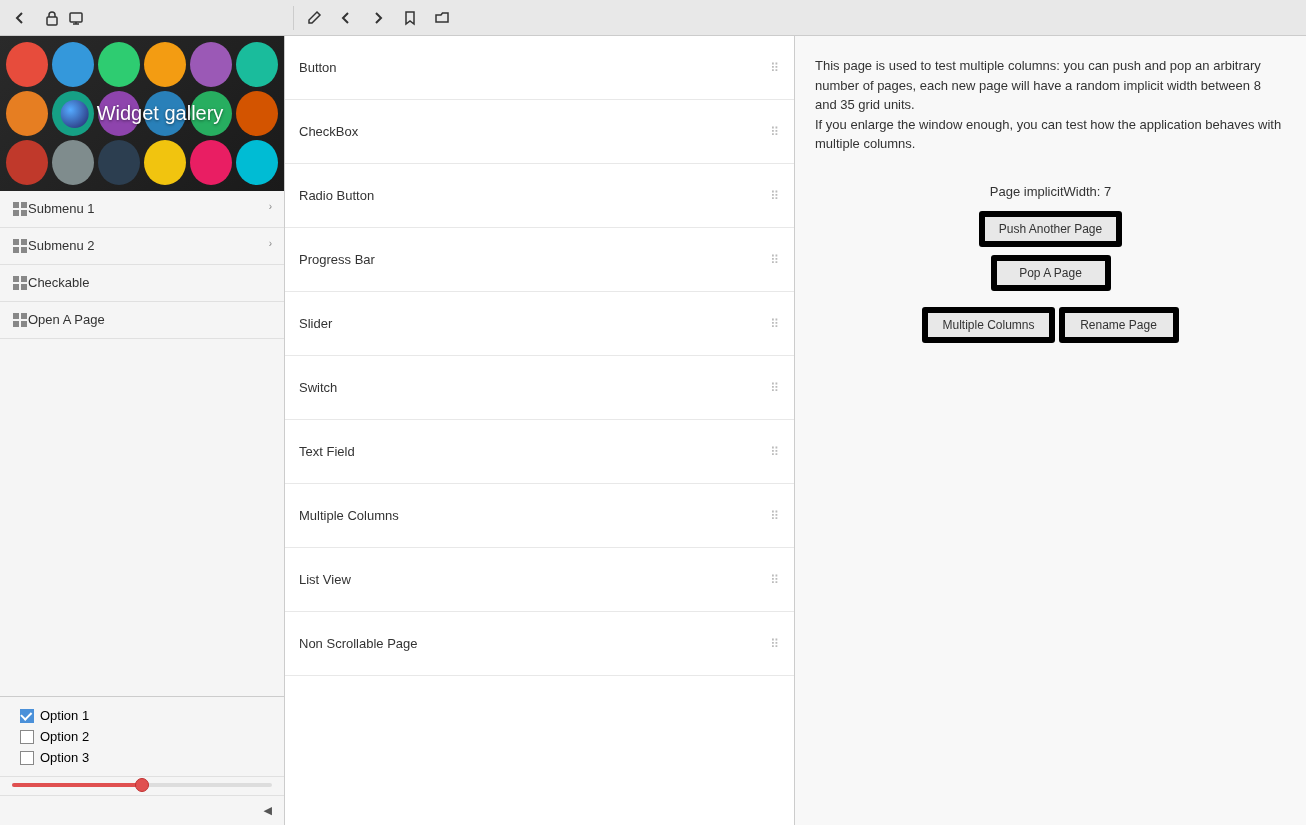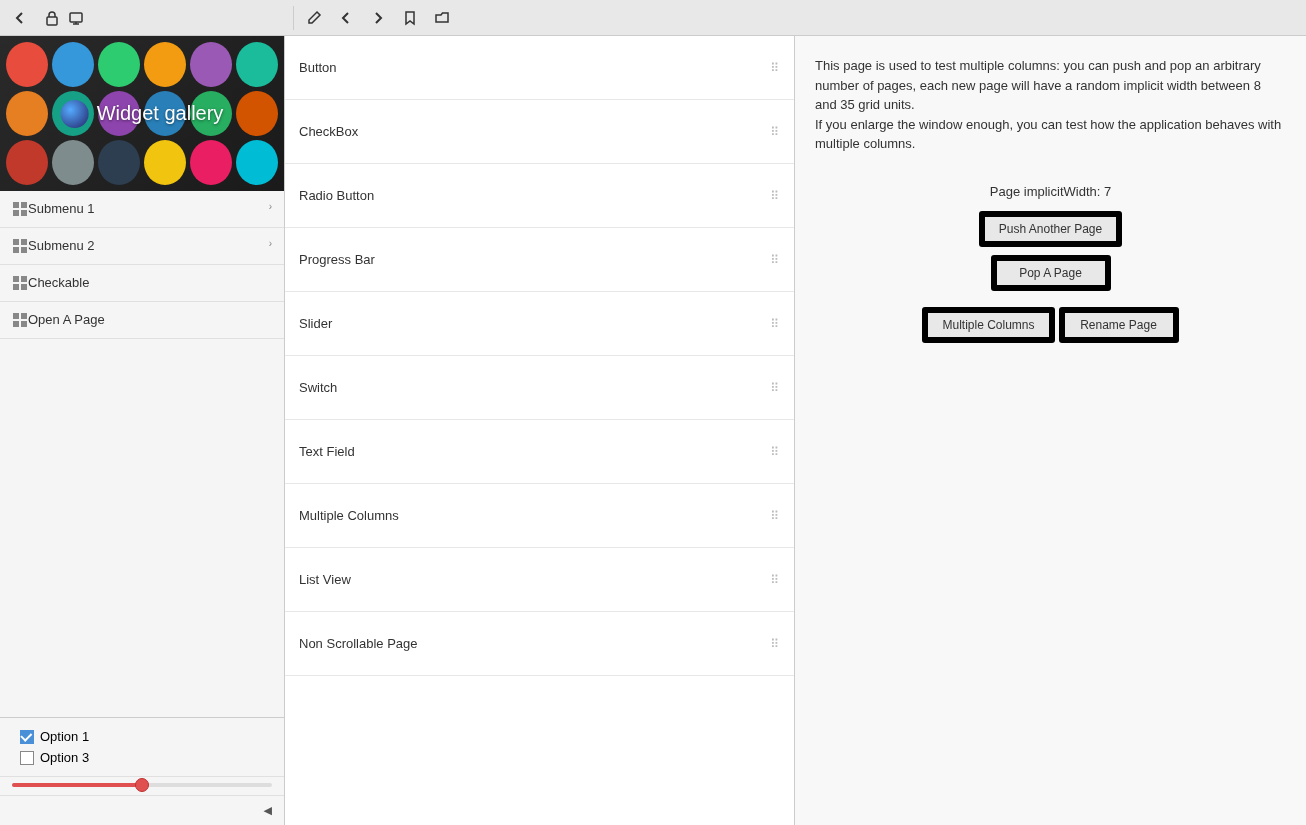--- a/index.html
+++ b/index.html
@@ -390,20 +390,24 @@
       </div>
     </div>
 
     <div class="bottom-checkboxes">
       <div class="checkbox-item">
         <div class="checkbox-box checked"></div>
         <span>Option 1</span>
       </div>
       <div class="checkbox-item">
         <div class="checkbox-box"></div>
+        <span>Option 2</span>
+      </div>
+      <div class="checkbox-item">
+        <div class="checkbox-box"></div>
         <span>Option 3</span>
       </div>
     </div>
 
     <div class="slider-area">
       <div class="slider-track">
         <div class="slider-fill"></div>
         <div class="slider-thumb"></div>
       </div>
     </div>

